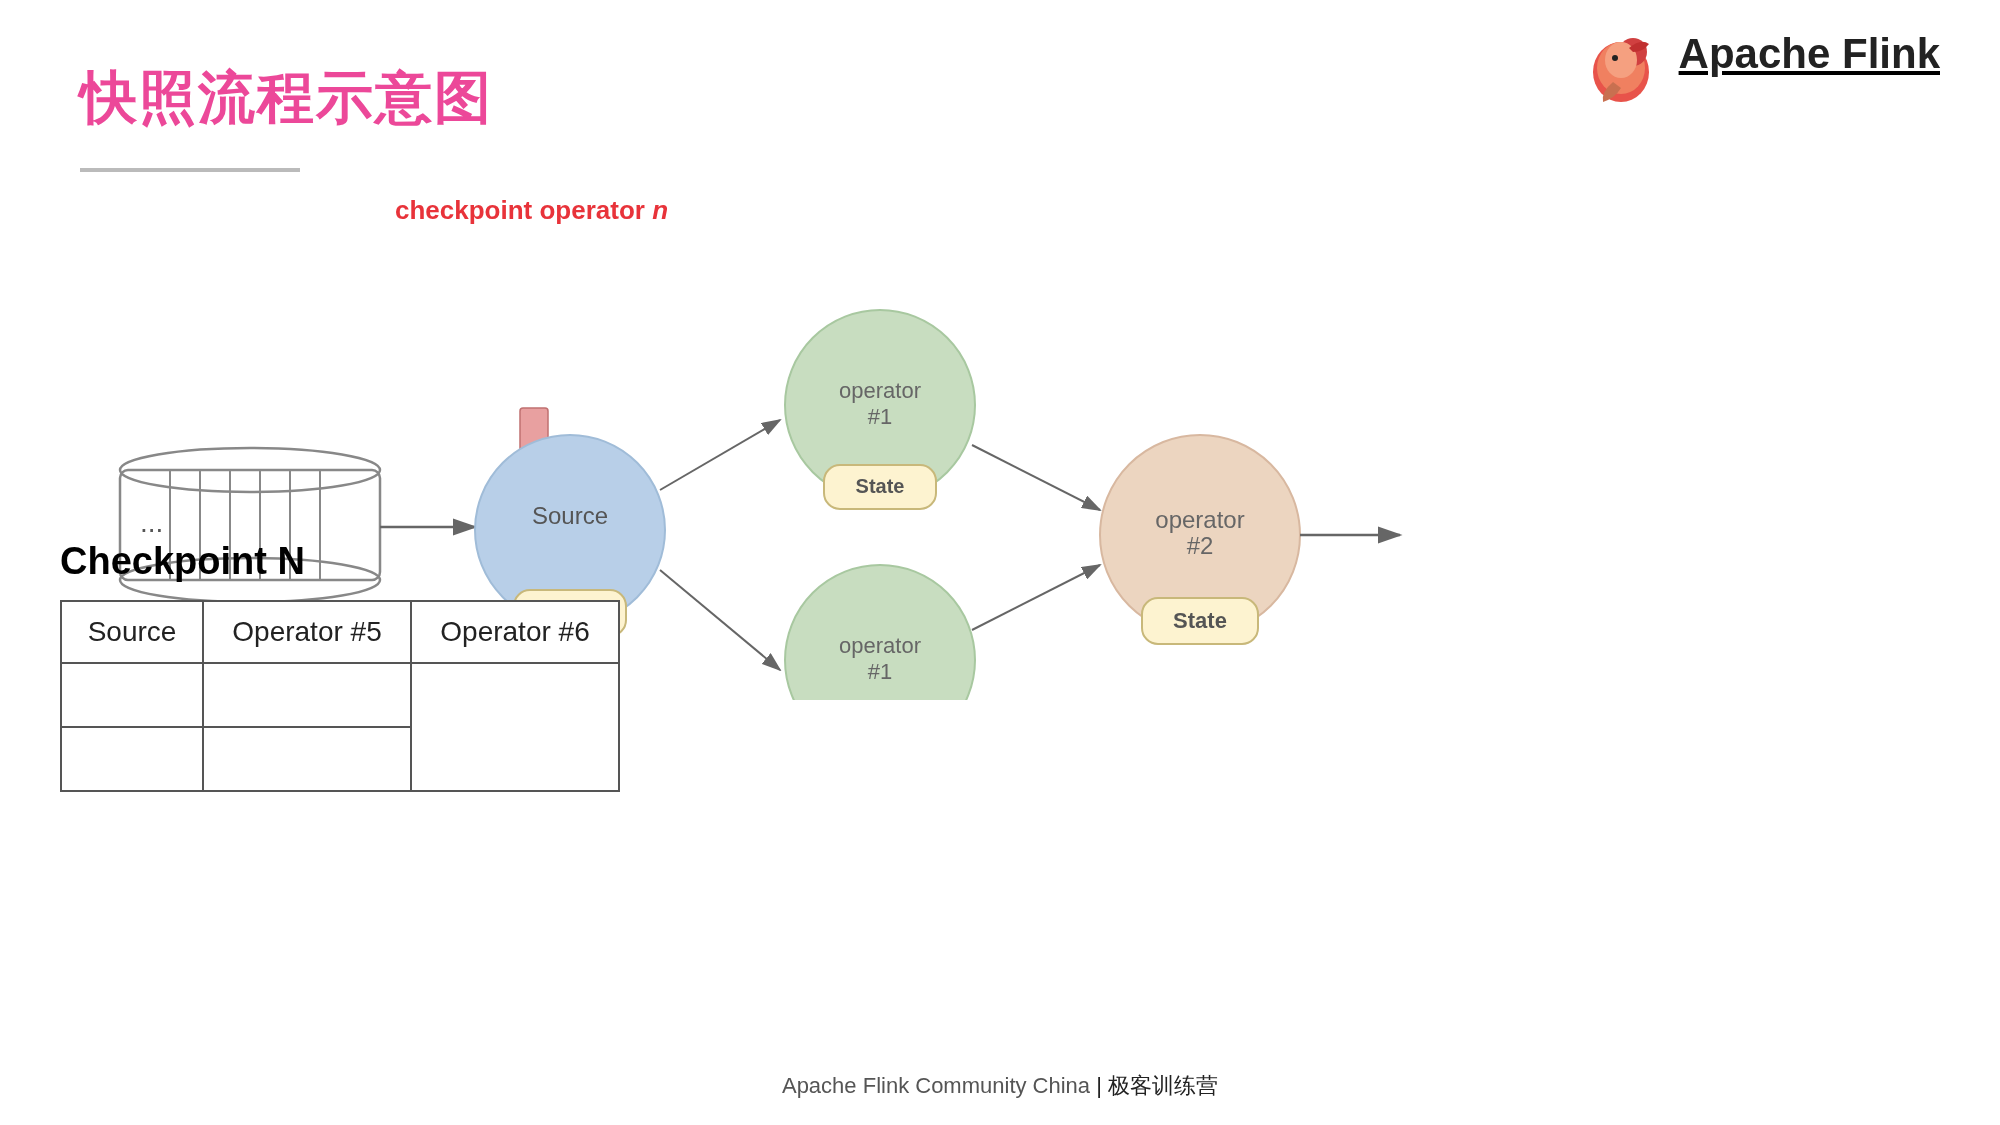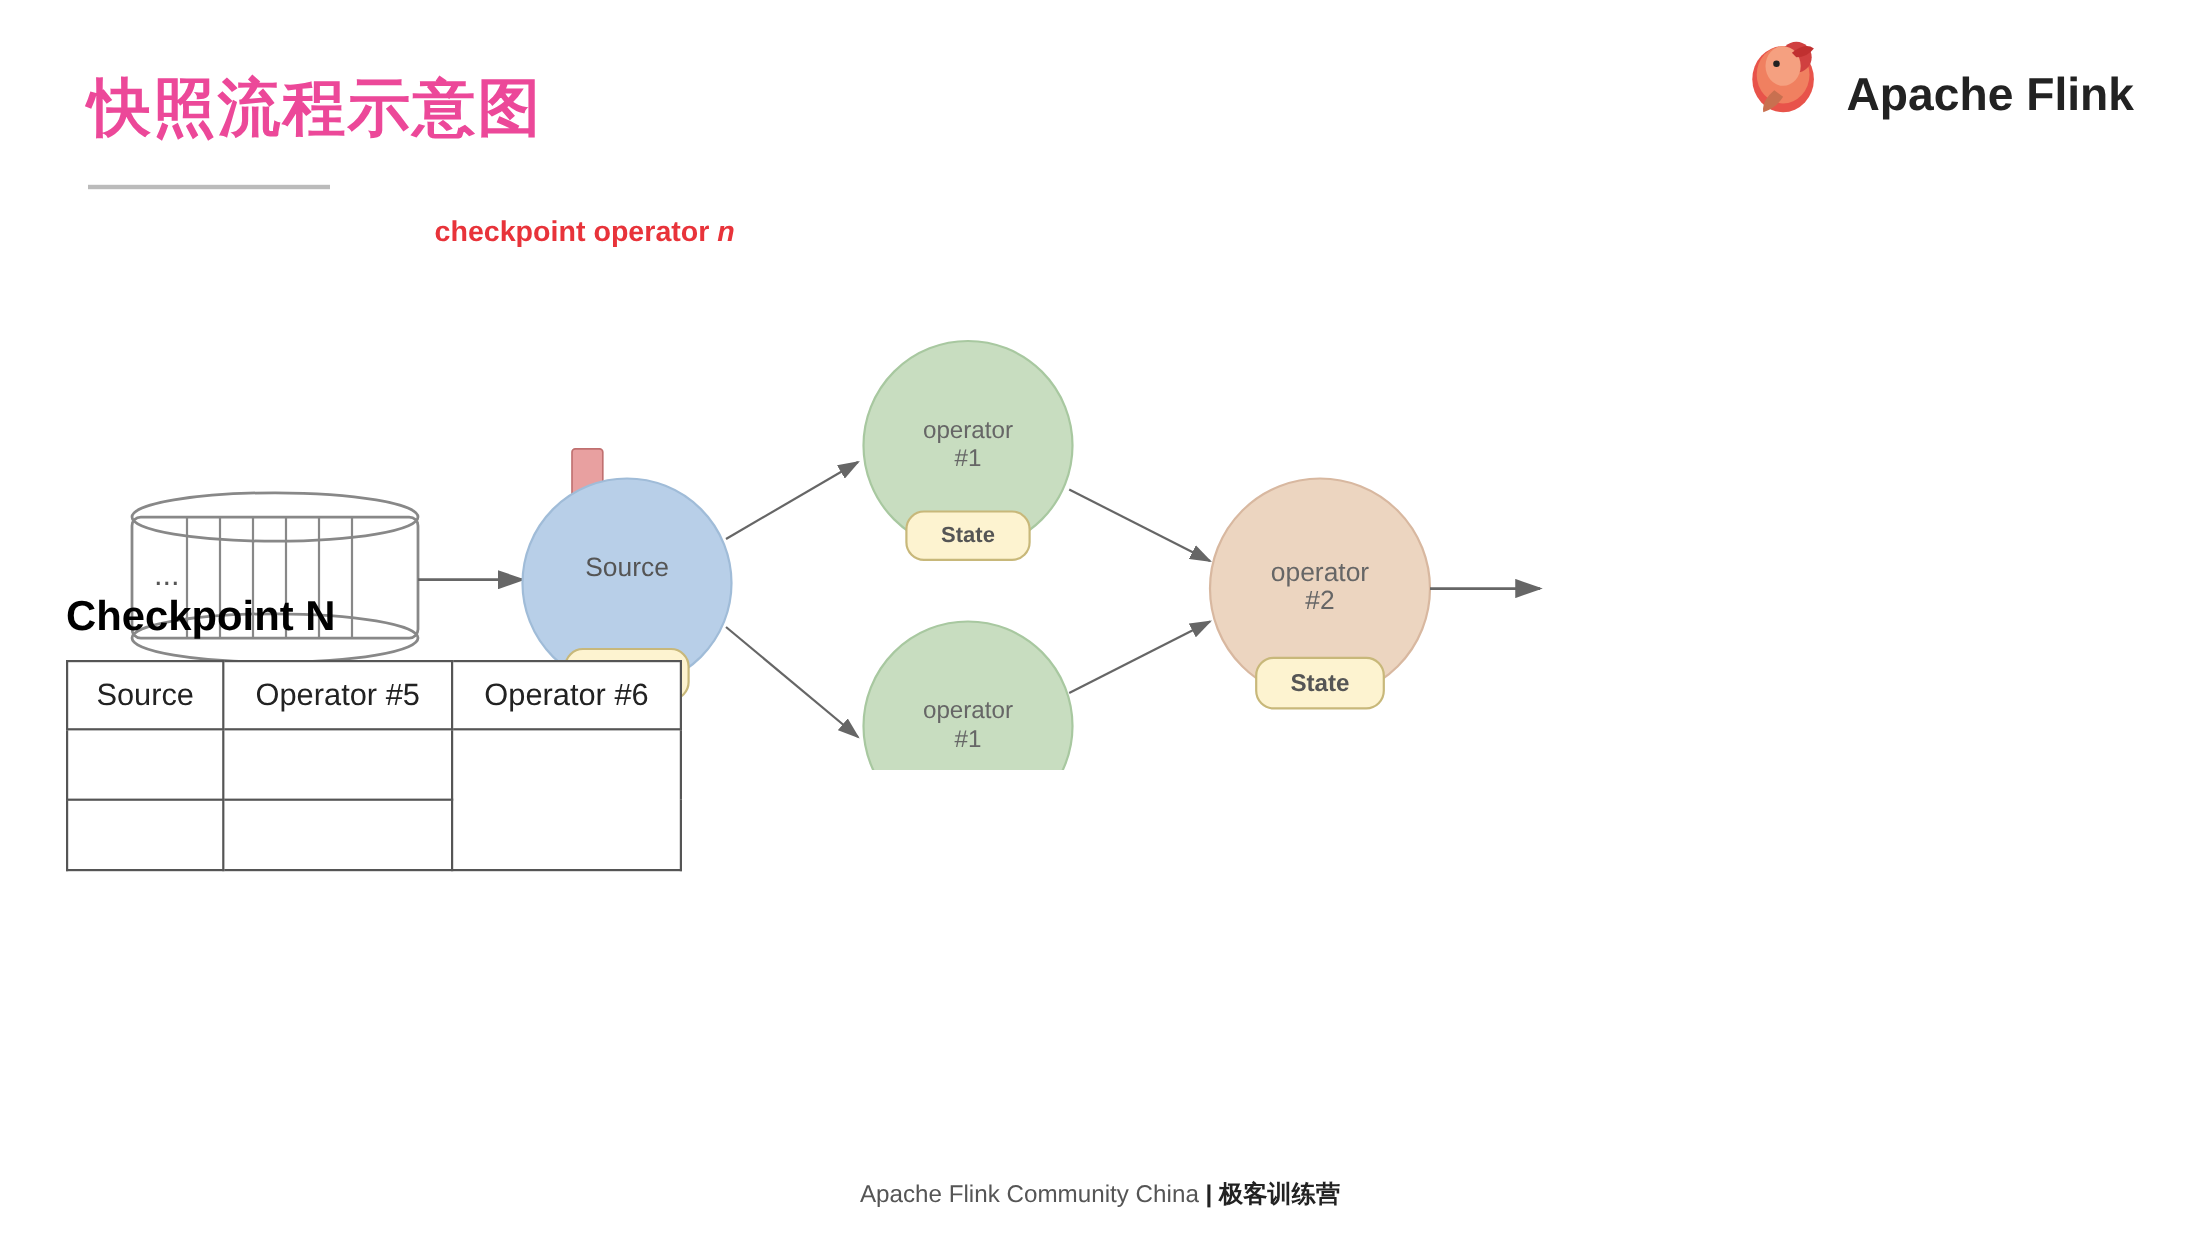--- a/index.html
+++ b/index.html
@@ -11,22 +11,23 @@
       overflow: hidden;
       position: relative;
     }
 
     
     .header {
       position: absolute;
       top: 30px;
       right: 60px;
       display: flex;
-      align-items: flex-end;
+      align-items: flex-start;
       gap: 18px;
+      text-decoration: underline;
     }
     .flink-logo-icon {
       width: 80px;
       height: 80px;
     }
     .header-title {
       font-size: 42px;
       font-weight: bold;
       color: #222;
     }
@@ -87,21 +88,21 @@
     .footer {
       position: absolute;
       bottom: 24px;
       left: 50%;
       transform: translateX(-50%);
       font-size: 22px;
       color: #555;
       white-space: nowrap;
     }
     .footer-bold {
-      font-weight: bold;
+      font-weight: normal;
       color: #222;
     }
 
     
     .barrier-label {
       position: absolute;
       left: 395px;
       top: 195px;
       font-size: 26px;
       font-weight: bold;

